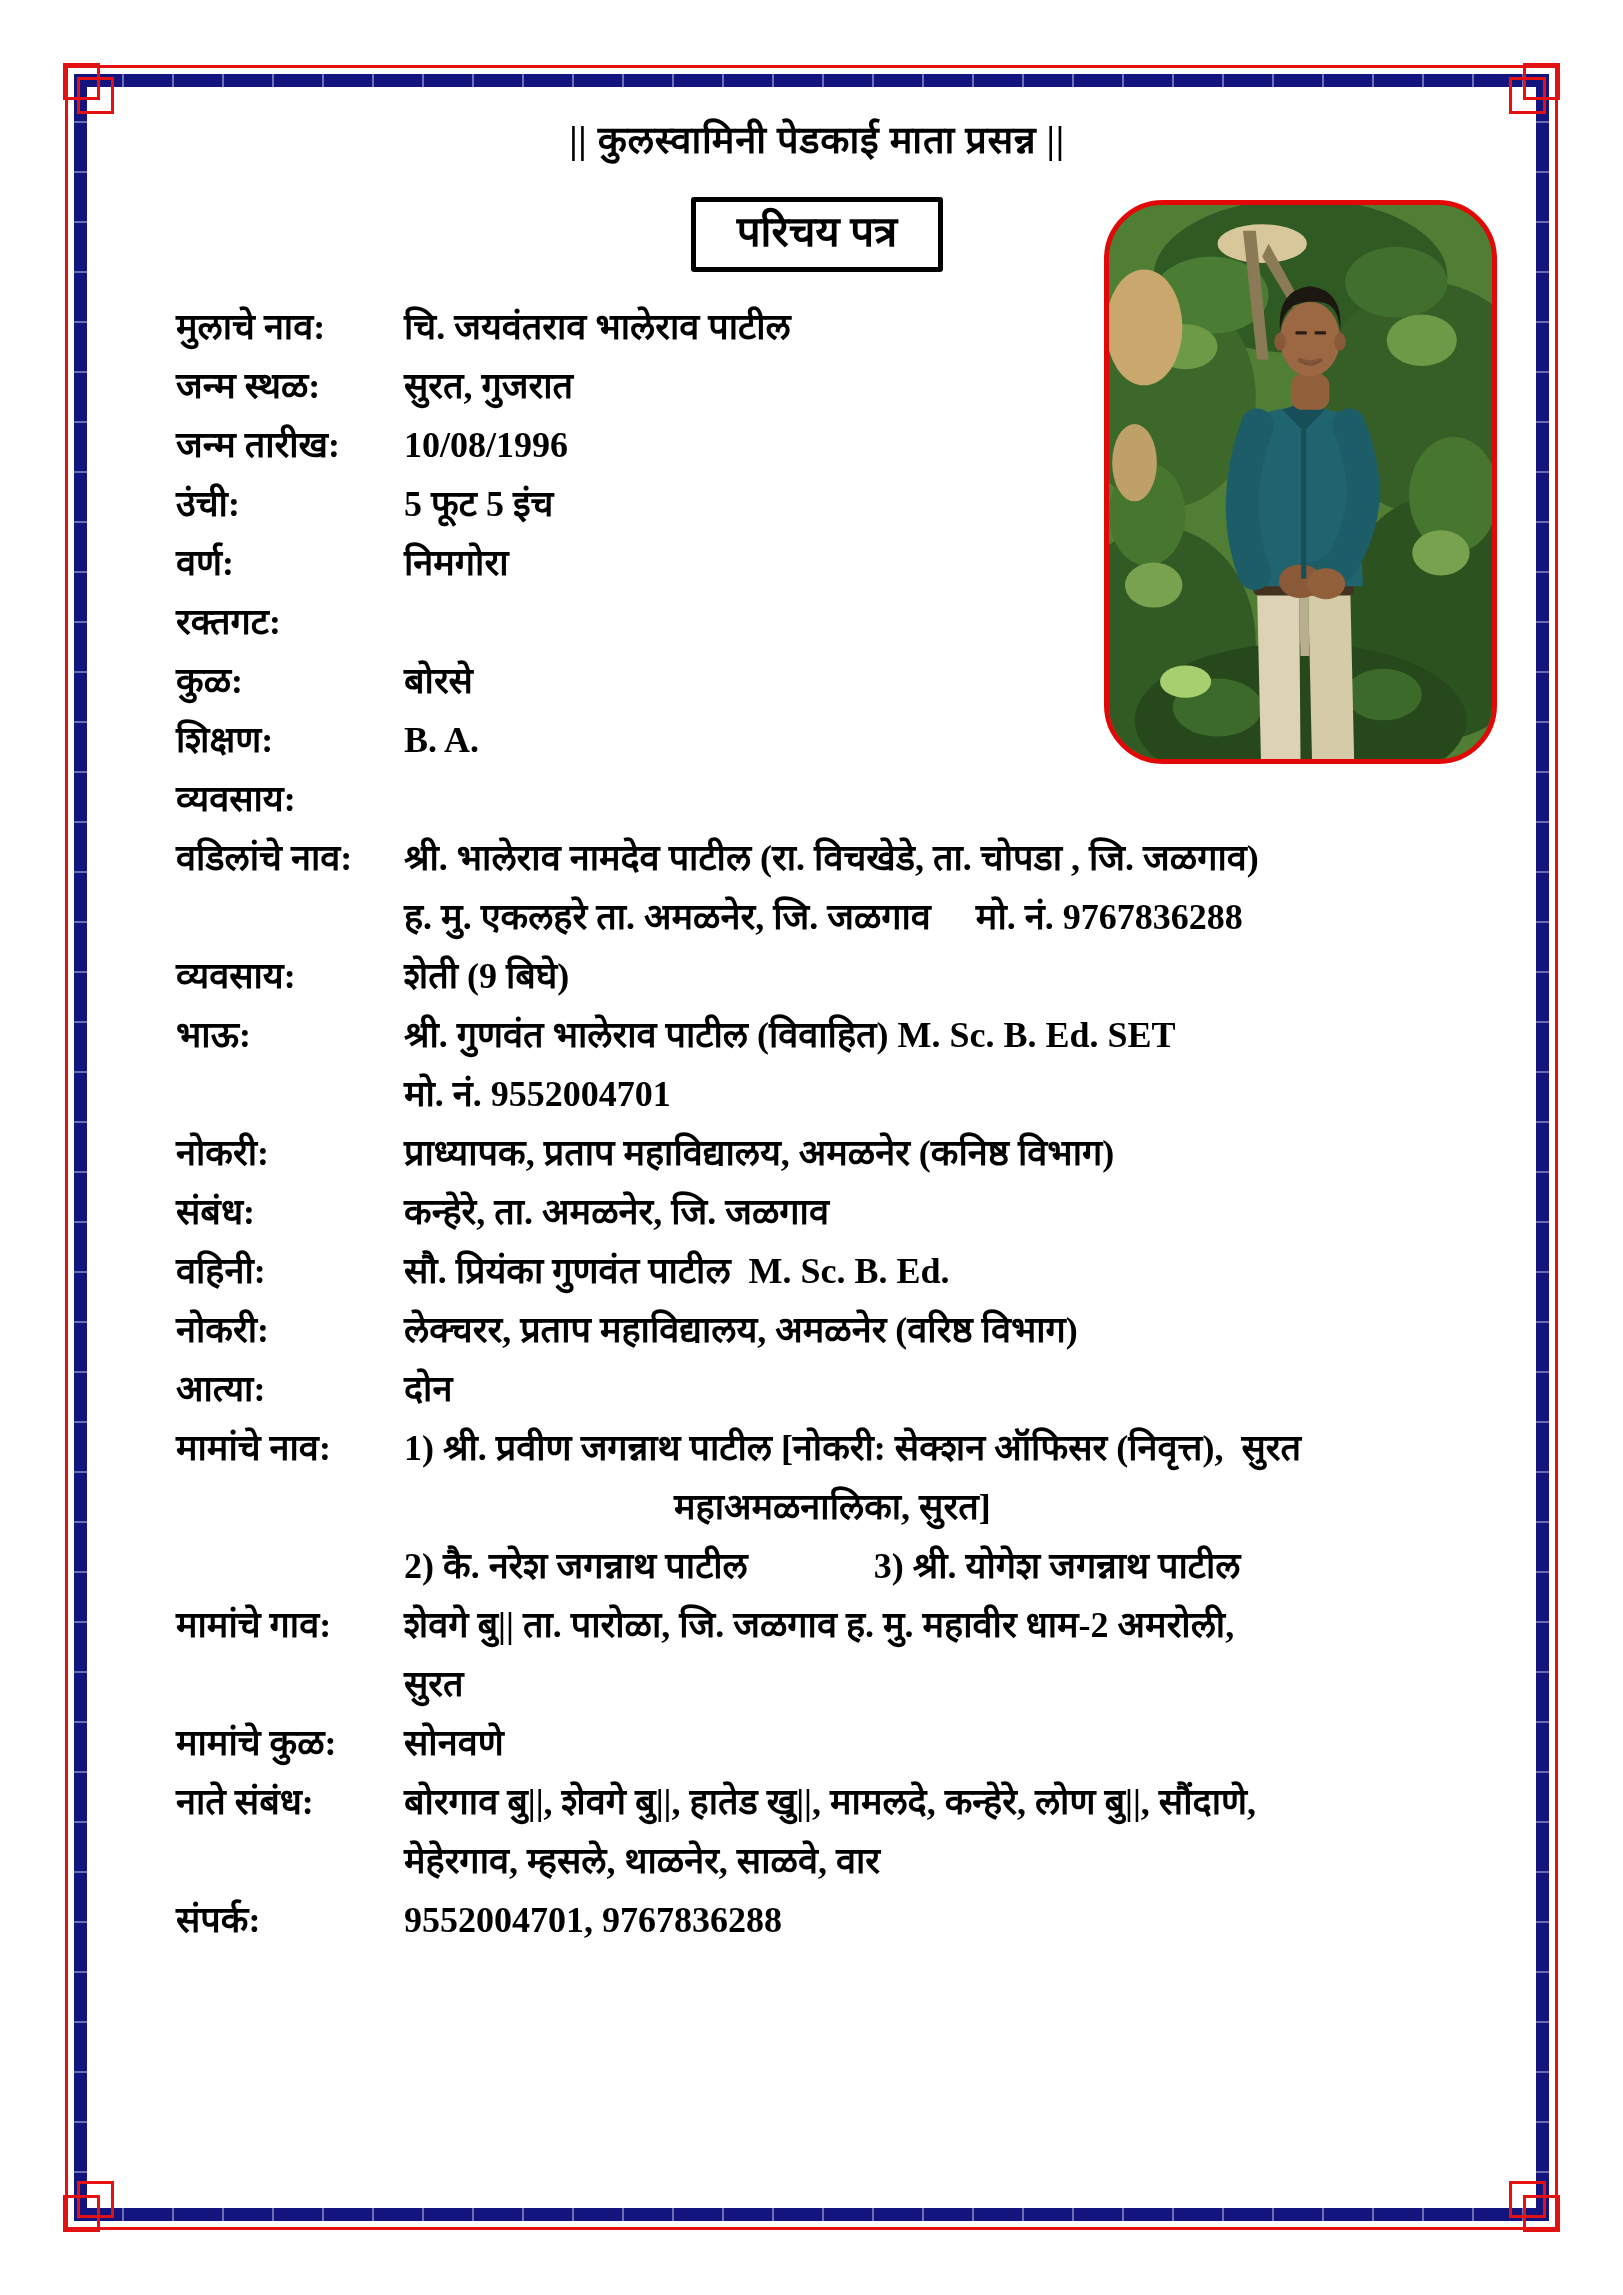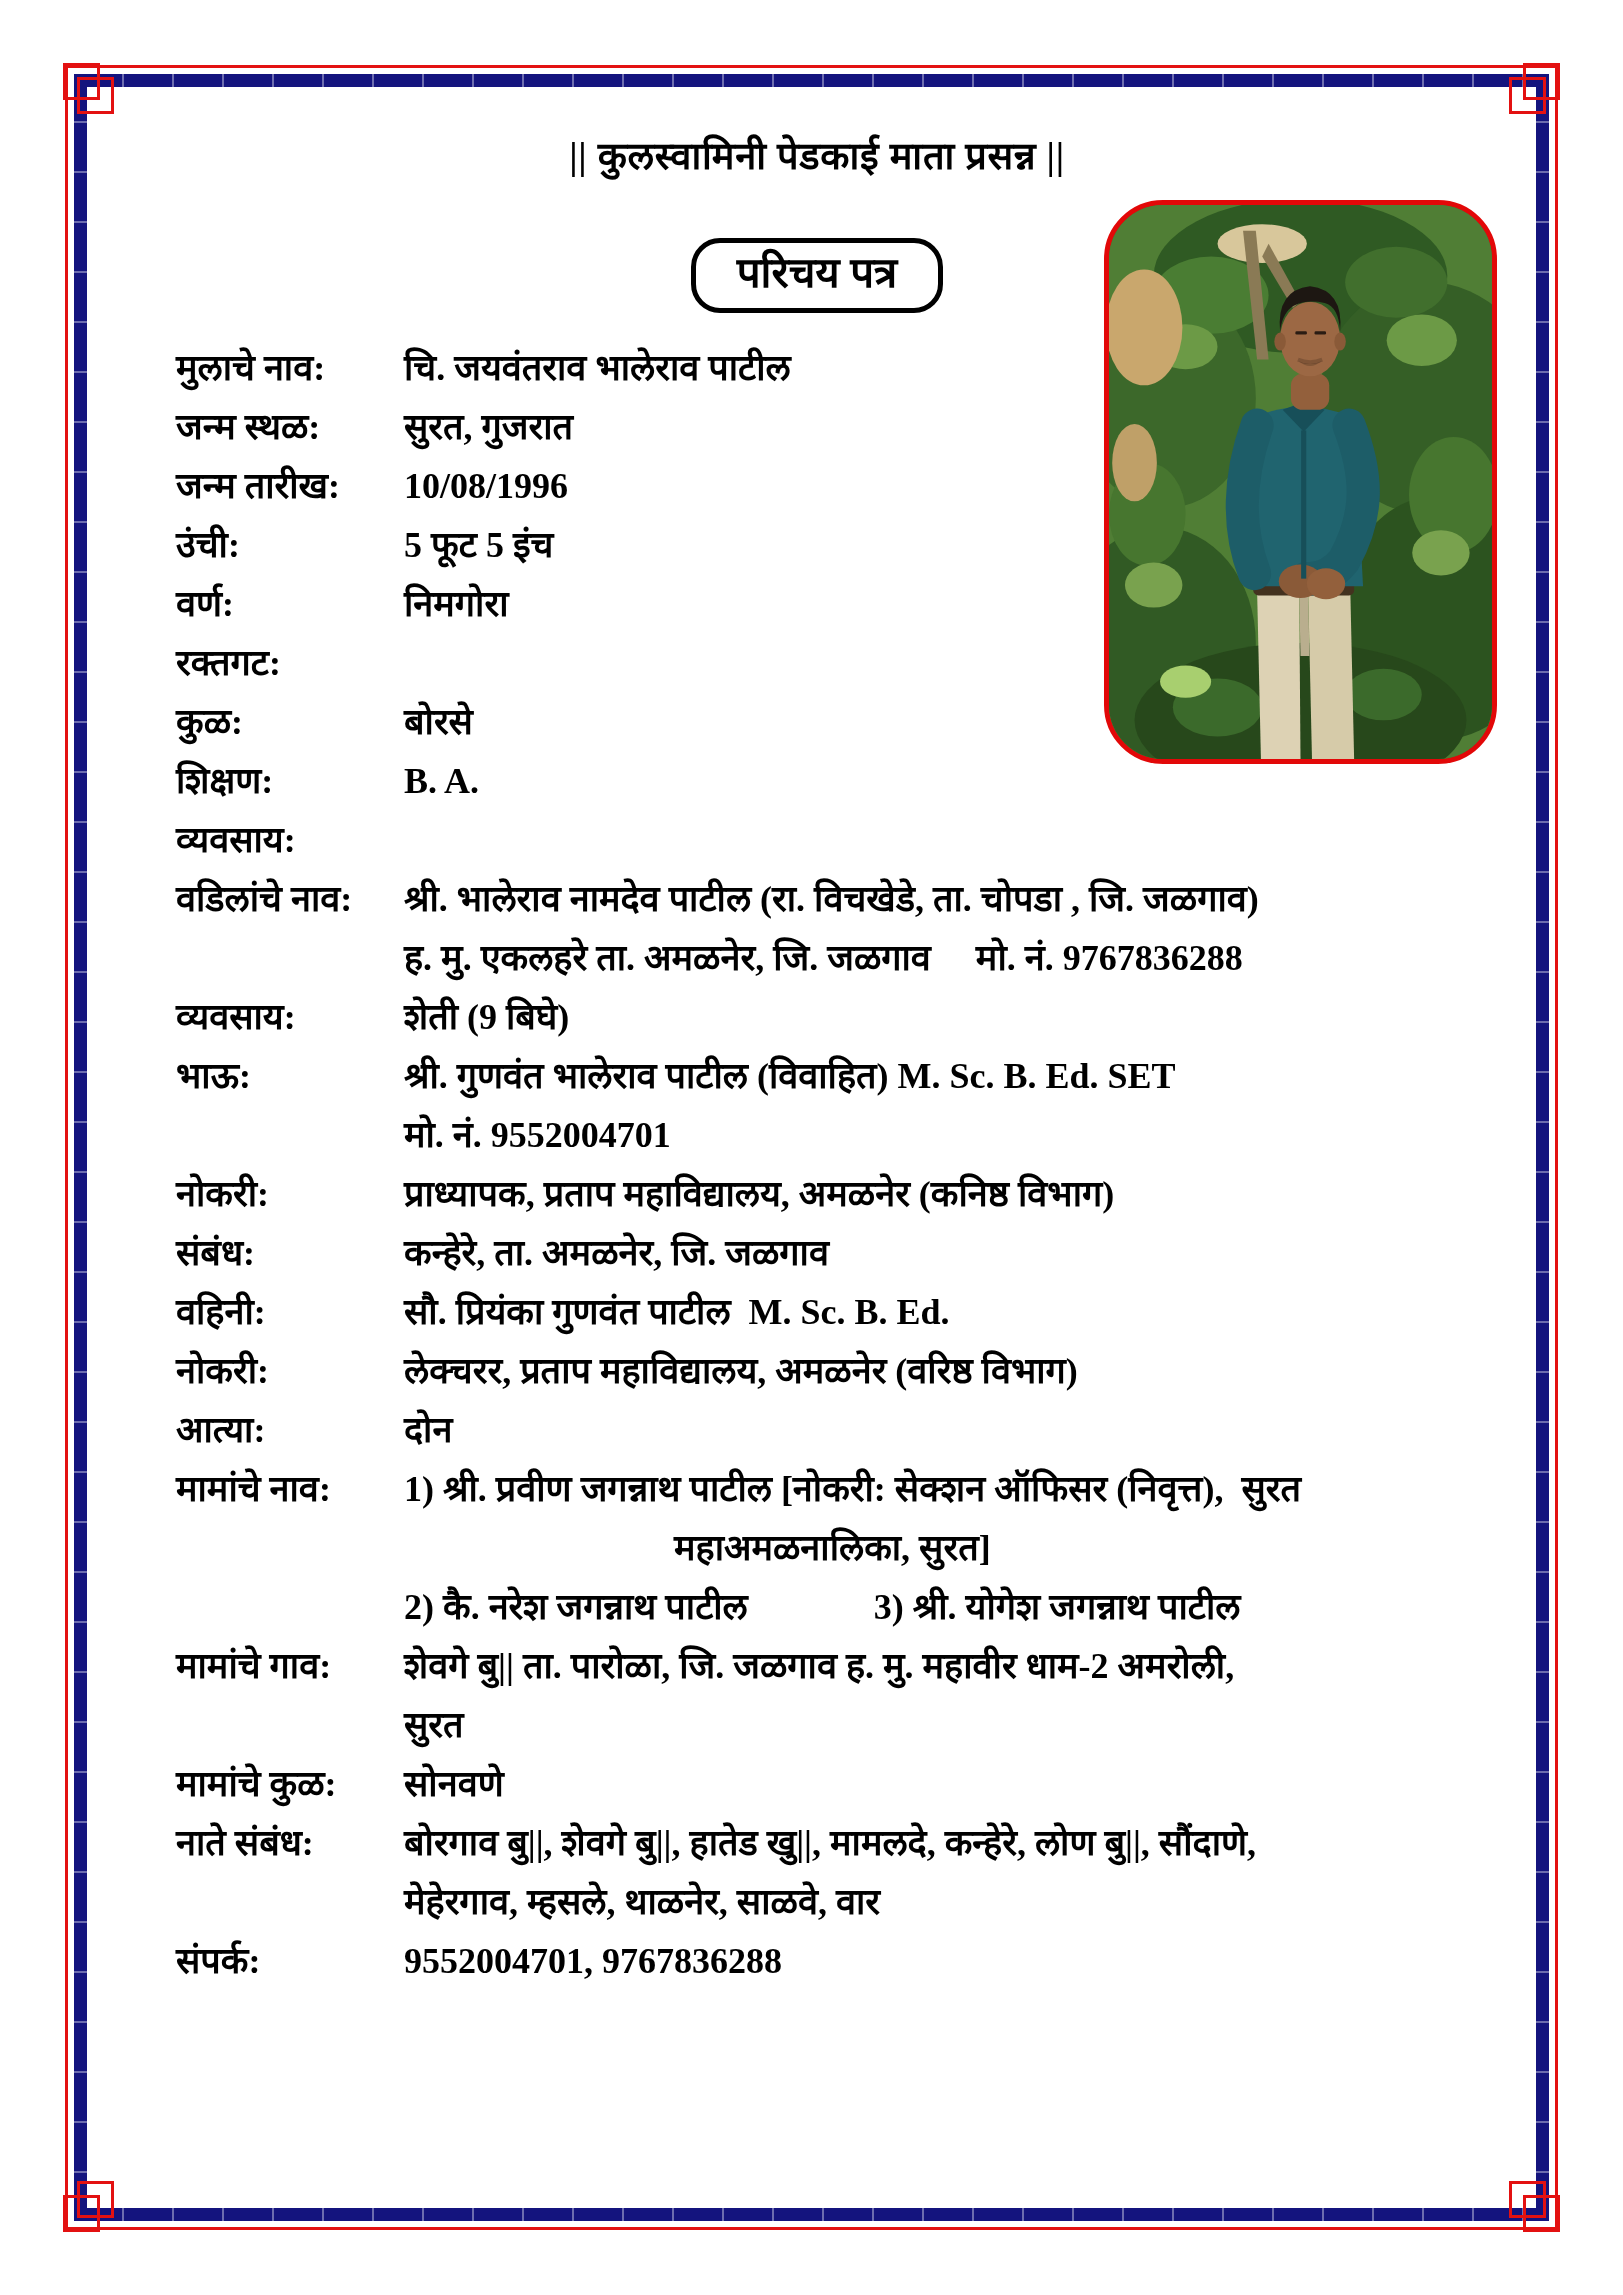--- a/index.html
+++ b/index.html
@@ -30,37 +30,36 @@
   .sq { position:absolute; width:31px; height:31px; border:3.9px solid #e31111; background:transparent; }
   .sq-tl1 { left:63px;  top:63px;  }   .sq-tl2 { left:77px;  top:77px;  }
   .sq-tr1 { right:63px; top:63px;  }   .sq-tr2 { right:77px; top:77px;  }
   .sq-bl1 { left:63px;  bottom:63px; } .sq-bl2 { left:77px;  bottom:77px; }
   .sq-br1 { right:63px; bottom:63px; } .sq-br2 { right:77px; bottom:77px; }
 
   
   .content {
     position:absolute; left:87px; top:87px; right:87px; bottom:87px;
     box-sizing:border-box;
-    padding:47px 62px 0 73px;
+    padding:31px 62px 0 73px;
   }
   .blessing {
     text-align:center;
     font-size:38px; font-weight:bold;
     line-height:1.2;
     letter-spacing:0.7px;
   }
   .title-wrap { text-align:center; margin-top:33px; }
   .title-box {
     display:inline-block;
     border:5.2px solid #000;
-    border-radius:29px;
+    border-radius:3px;
     padding:7.9px 41px 11.8px 41px;
     font-size:42px; font-weight:bold;
     line-height:1.1;
-    margin-top:25px;
   }
 
   .rows { margin-top:26px; }
   .row { display:grid; grid-template-columns:228px 1fr; align-items:start;margin-left:16px; }
   .row .label {
     font-size:36px; font-weight:bold; line-height:59px;
     white-space:nowrap;
   }
   .row .val { min-width:0; }
   .row .vline {

